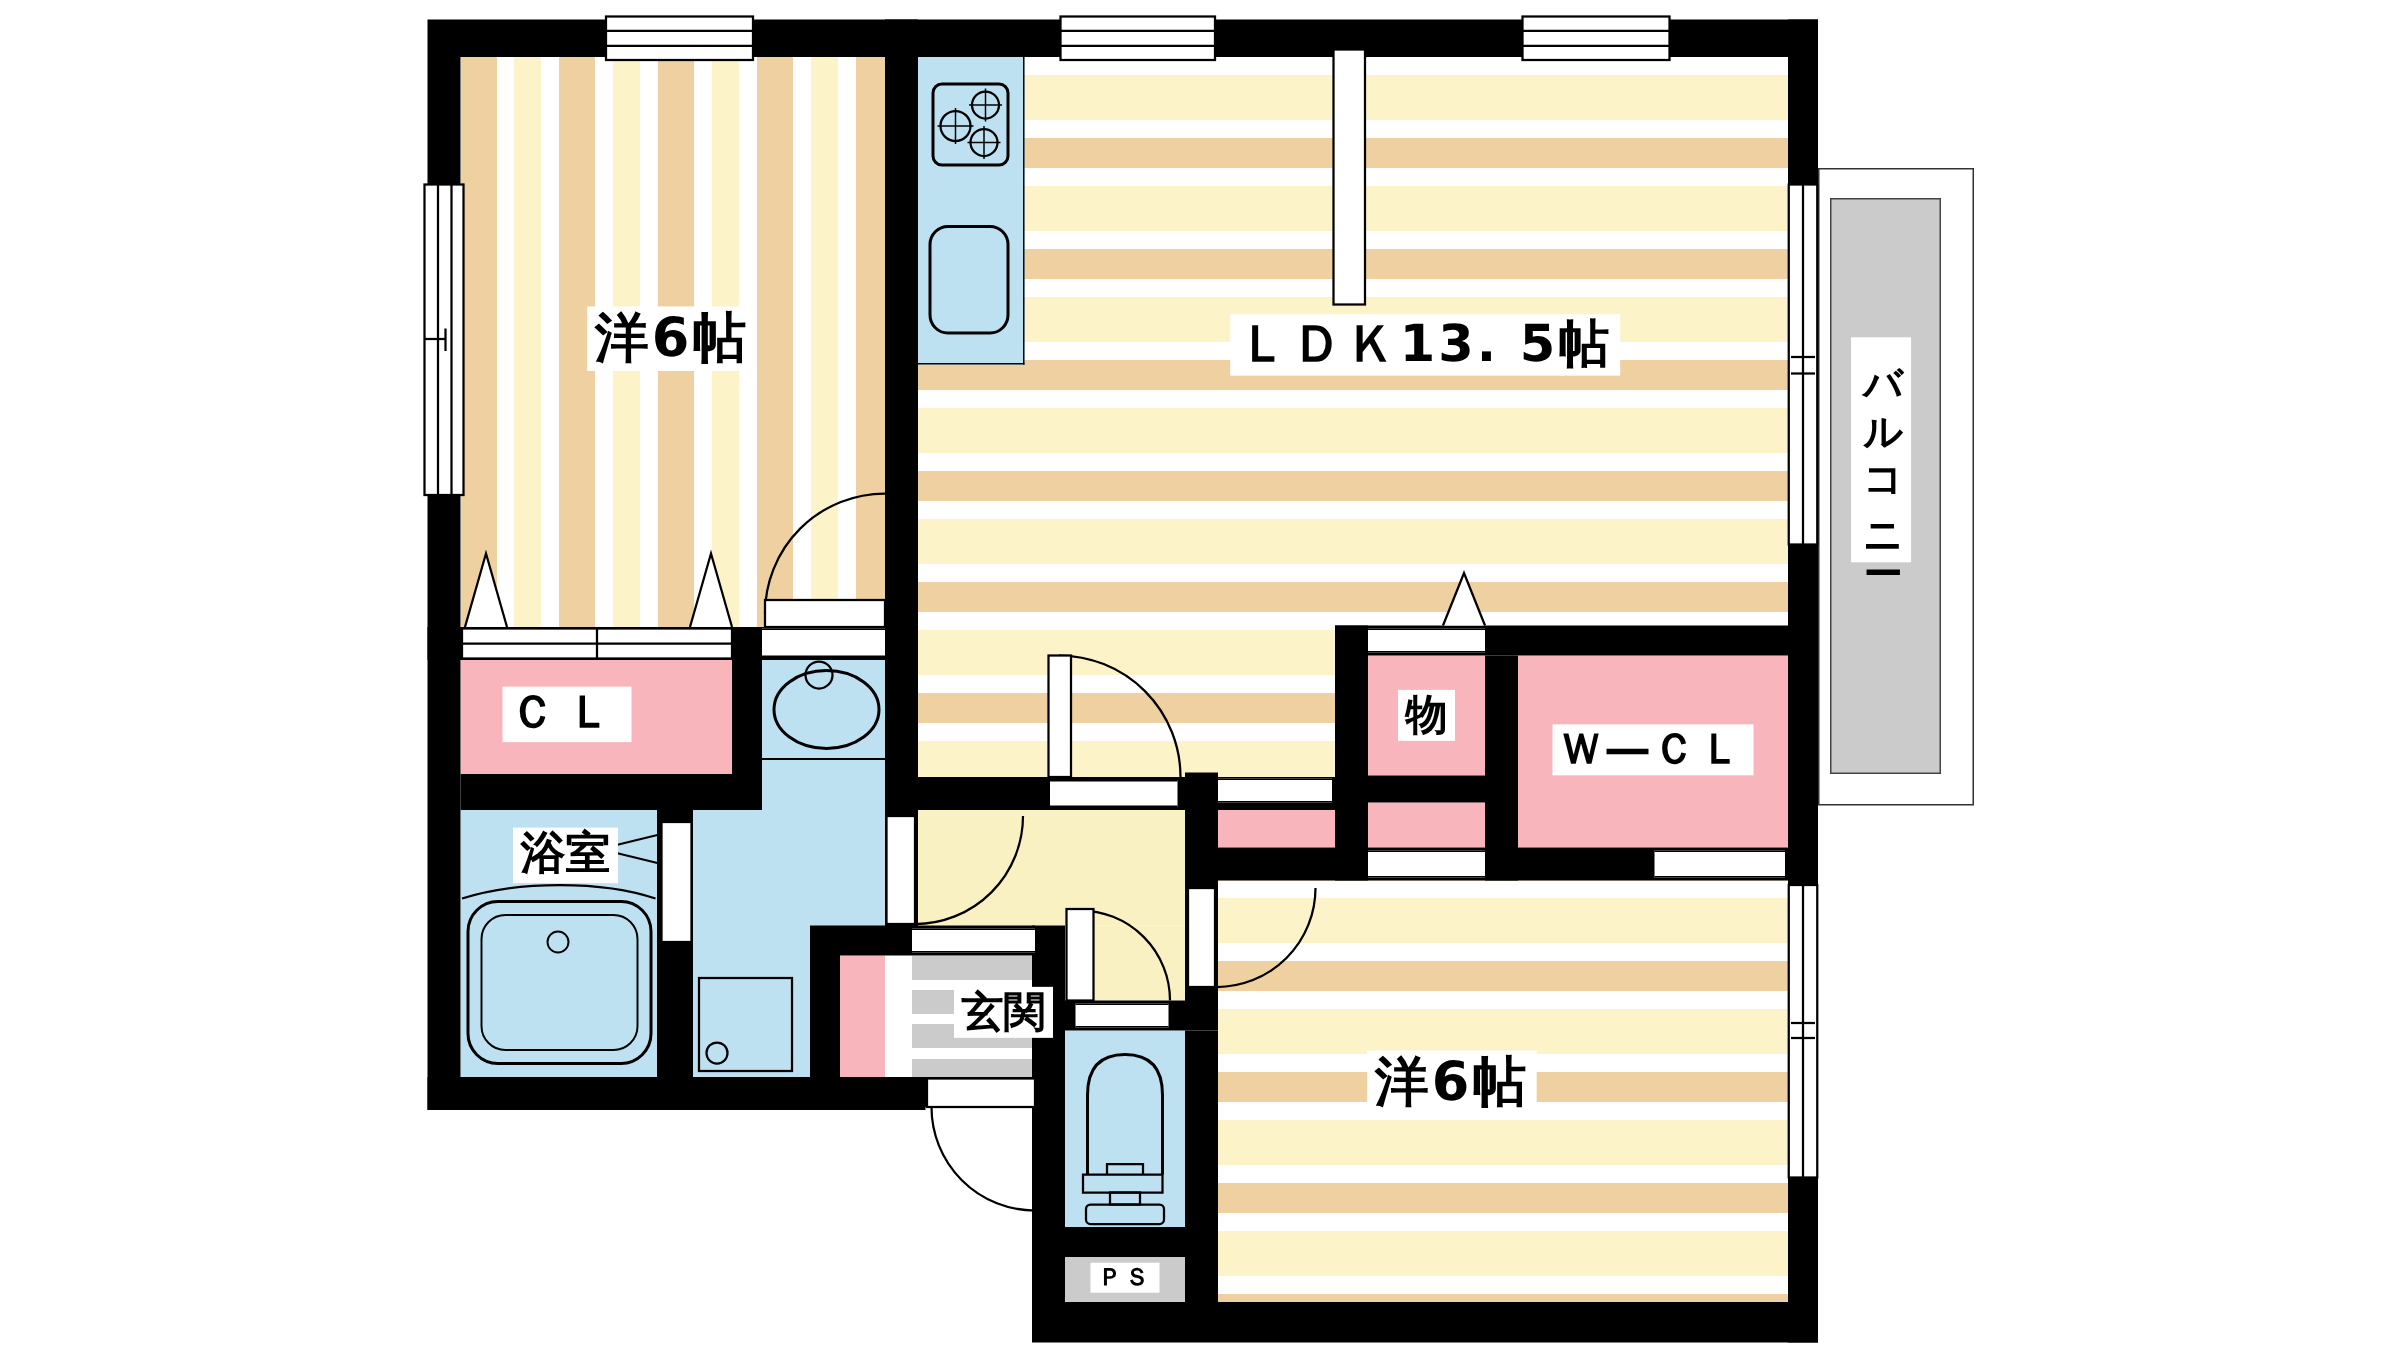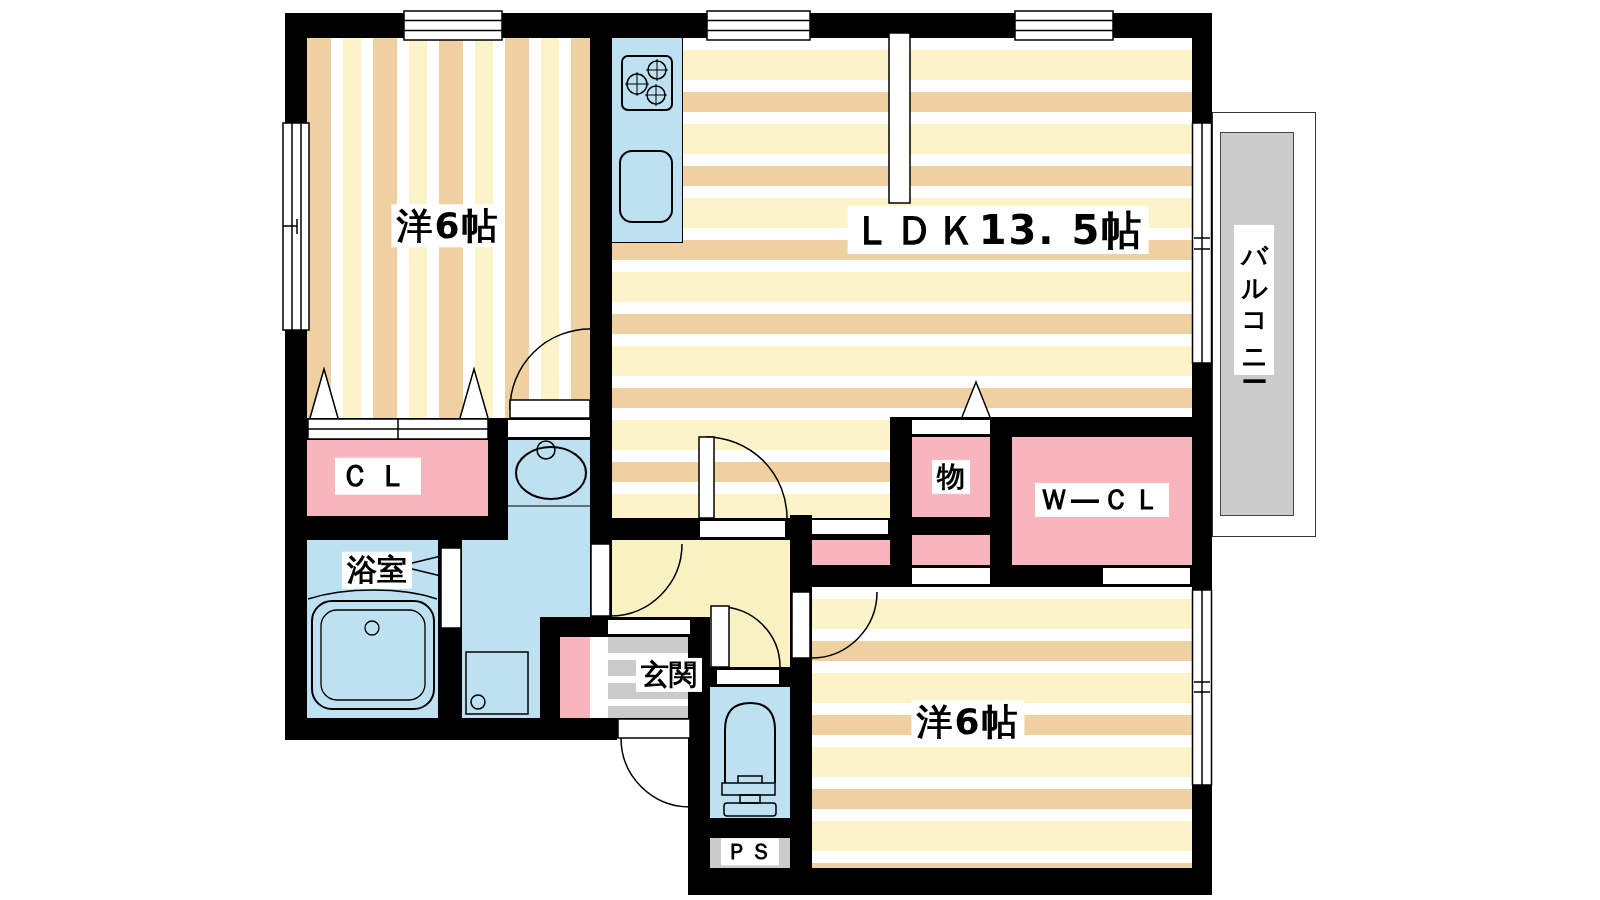--- a/index.html
+++ b/index.html
@@ -216,23 +216,23 @@
 
     <g stroke="#000" fill="none" stroke-width="2">
       <path d="M 725 783 L 725 752 L 725 730 Q 725 703 750 703 Q 775 703 775 730 L 775 783"></path>
       <path d="M 722 783 L 722 795 L 775 795 L 775 783 Z M 722 783 L 738 783 L 738 776 L 762 776 L 762 783 L 775 783" stroke-width="1.5"></path>
       <rect x="740" y="795" width="20" height="8" stroke-width="1.5"></rect>
       <rect x="724" y="803" width="52" height="13" rx="3" stroke-width="1.5"></rect>
     </g>
   </svg>
 
   <div class="label" style="left:448px;top:226px;font-size:36px;letter-spacing:2px;">洋6帖</div>
-  <div class="label" style="left:998px;top:230px;font-size:40px;letter-spacing:2px;">ＬＤＫ13. 5帖</div>
+  <div class="label" style="left:950px;top:230px;font-size:34px;letter-spacing:2px;">ＬＤＫ13. 5帖</div>
   <div class="label vtext" style="left:1254px;top:300px;font-size:26px;">バルコニー</div>
   <div class="label" style="left:378px;top:476px;font-size:30px;letter-spacing:8px;">ＣＬ</div>
   <div class="label" style="left:365px;top:570px;font-size:30px;margin-left:12px;">浴室</div>
   <div class="label" style="left:649px;top:675px;font-size:28px;margin-left:20px;">玄関</div>
   <div class="label" style="left:951px;top:477px;font-size:28px;">物</div>
   <div class="label" style="left:1102px;top:500px;font-size:28px;letter-spacing:3px;text-align:right;">Ｗ―ＣＬ</div>
   <div class="label" style="left:968px;top:722px;font-size:36px;letter-spacing:2px;">洋6帖</div>
-  <div class="label" style="left:750px;top:852px;font-size:22px;letter-spacing:2px;">ＰＳ</div>
+  <div class="label" style="left:750px;top:852px;font-size:16px;letter-spacing:2px;">ＰＳ</div>
 
 </div>
 
 </body></html>

